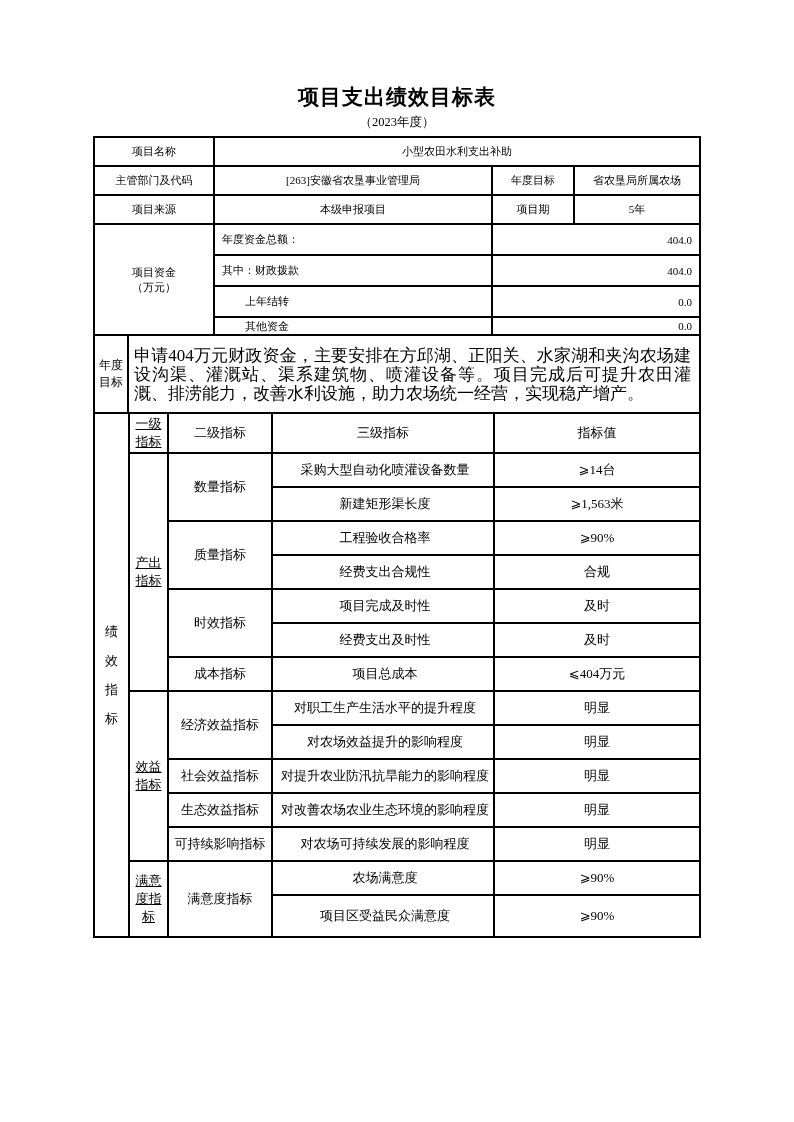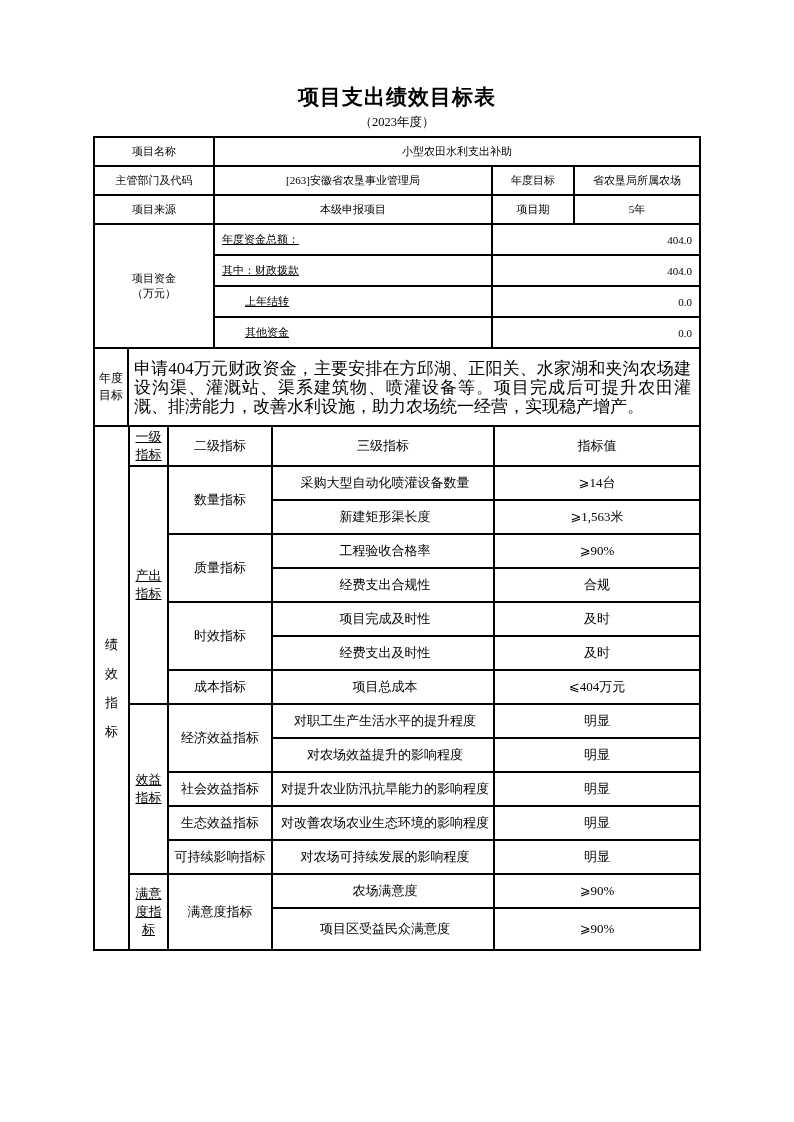--- a/index.html
+++ b/index.html
@@ -36,21 +36,21 @@
   table.merge-up { margin-top: -2px; }
   td {
     border: 2px solid #000000;
     text-align: center;
     vertical-align: middle;
     font-size: 11px;
     overflow: hidden;
     padding: 0;
   }
   .t3 td { font-size: 13px; }
-  .left   { text-align: left; padding-left: 7px; text-decoration: underline; }
+  .left   { text-align: left; padding-left: 7px; }
   .indent { padding-left: 30px; }
   .right  { text-align: right; padding-right: 7px; }
   .l3cell { text-align: center; padding-left: 4px; }
   .goal-label { font-size: 12px; }
   .goal-text {
     text-align: justify;
     font-size: 17px;
     line-height: 19px;
     padding: 6px 8px 6px 5px;
     vertical-align: middle;
@@ -127,21 +127,21 @@
         <td colspan="2" class="right">404.0</td>
       </tr>
       <tr style="height:31px">
         <td class="left">其中：财政拨款</td>
         <td colspan="2" class="right">404.0</td>
       </tr>
       <tr style="height:31px">
         <td class="left indent">上年结转</td>
         <td colspan="2" class="right">0.0</td>
       </tr>
-      <tr style="height:31px">
+      <tr style="height:18px">
         <td class="left indent">其他资金</td>
         <td colspan="2" class="right">0.0</td>
       </tr>
     </tbody>
       </table>
 
     <table class="t2 merge-up">
       <colgroup>
           <col style="width:34px">
           <col style="width:572px">

